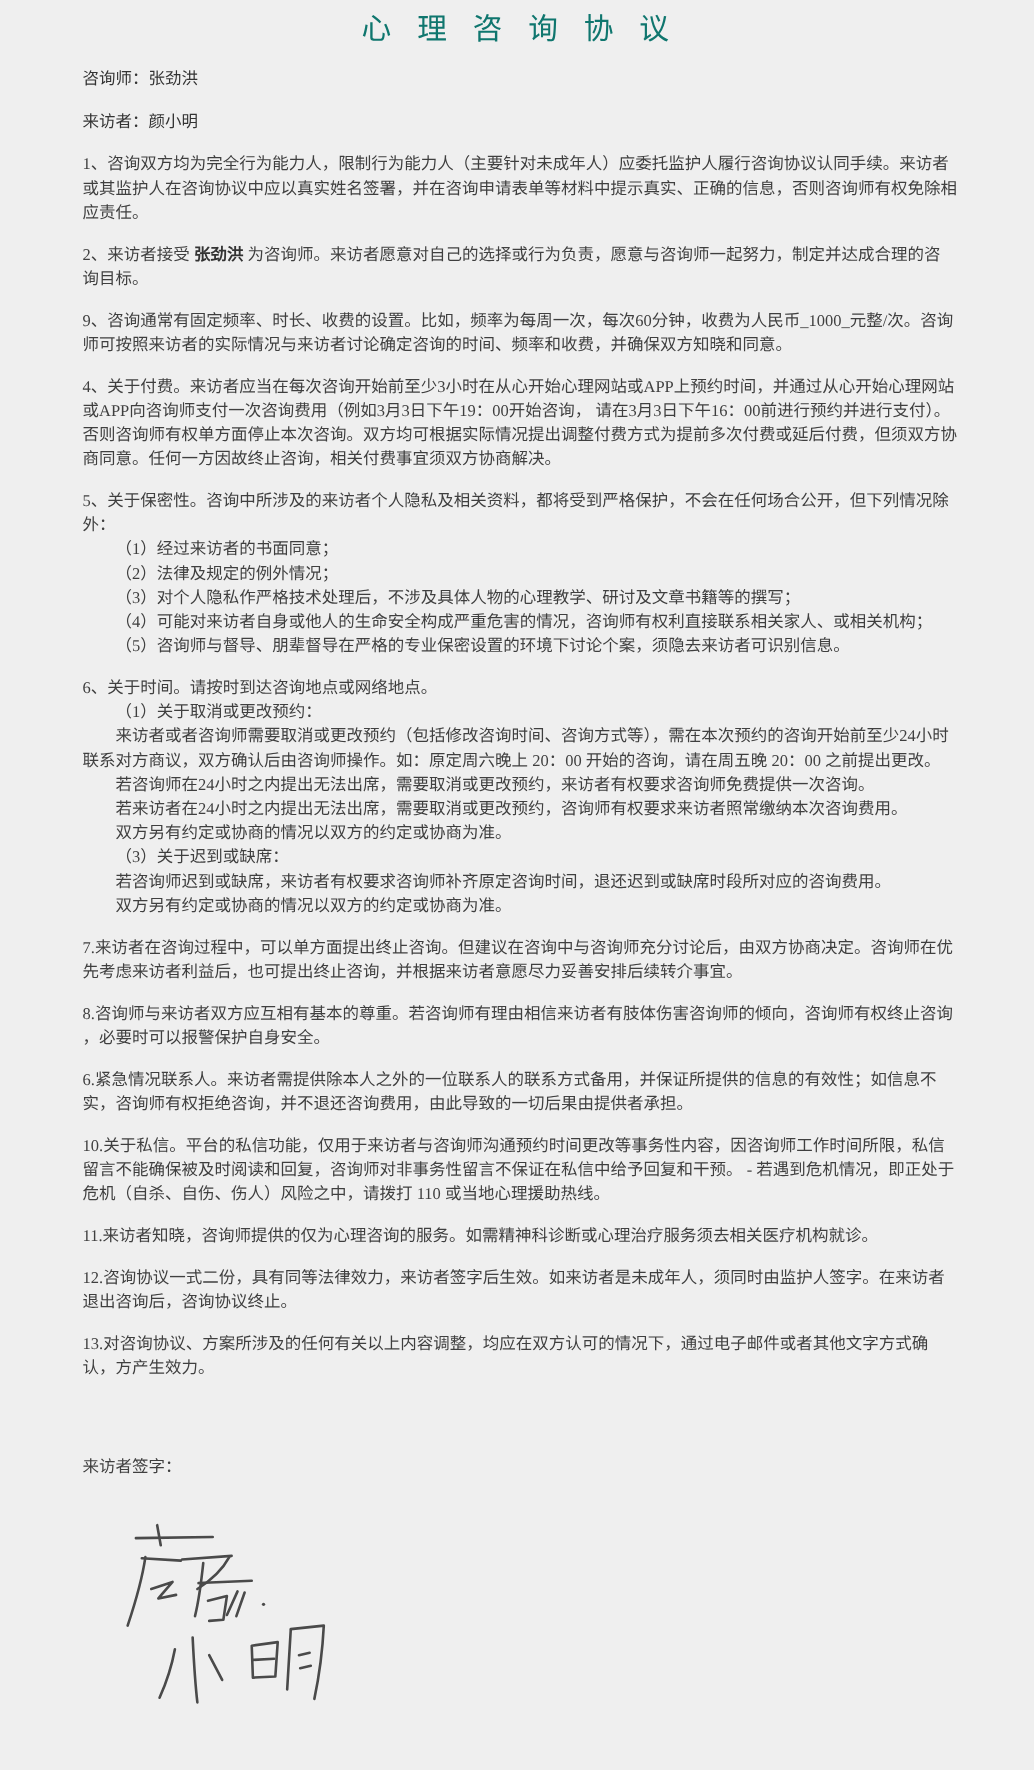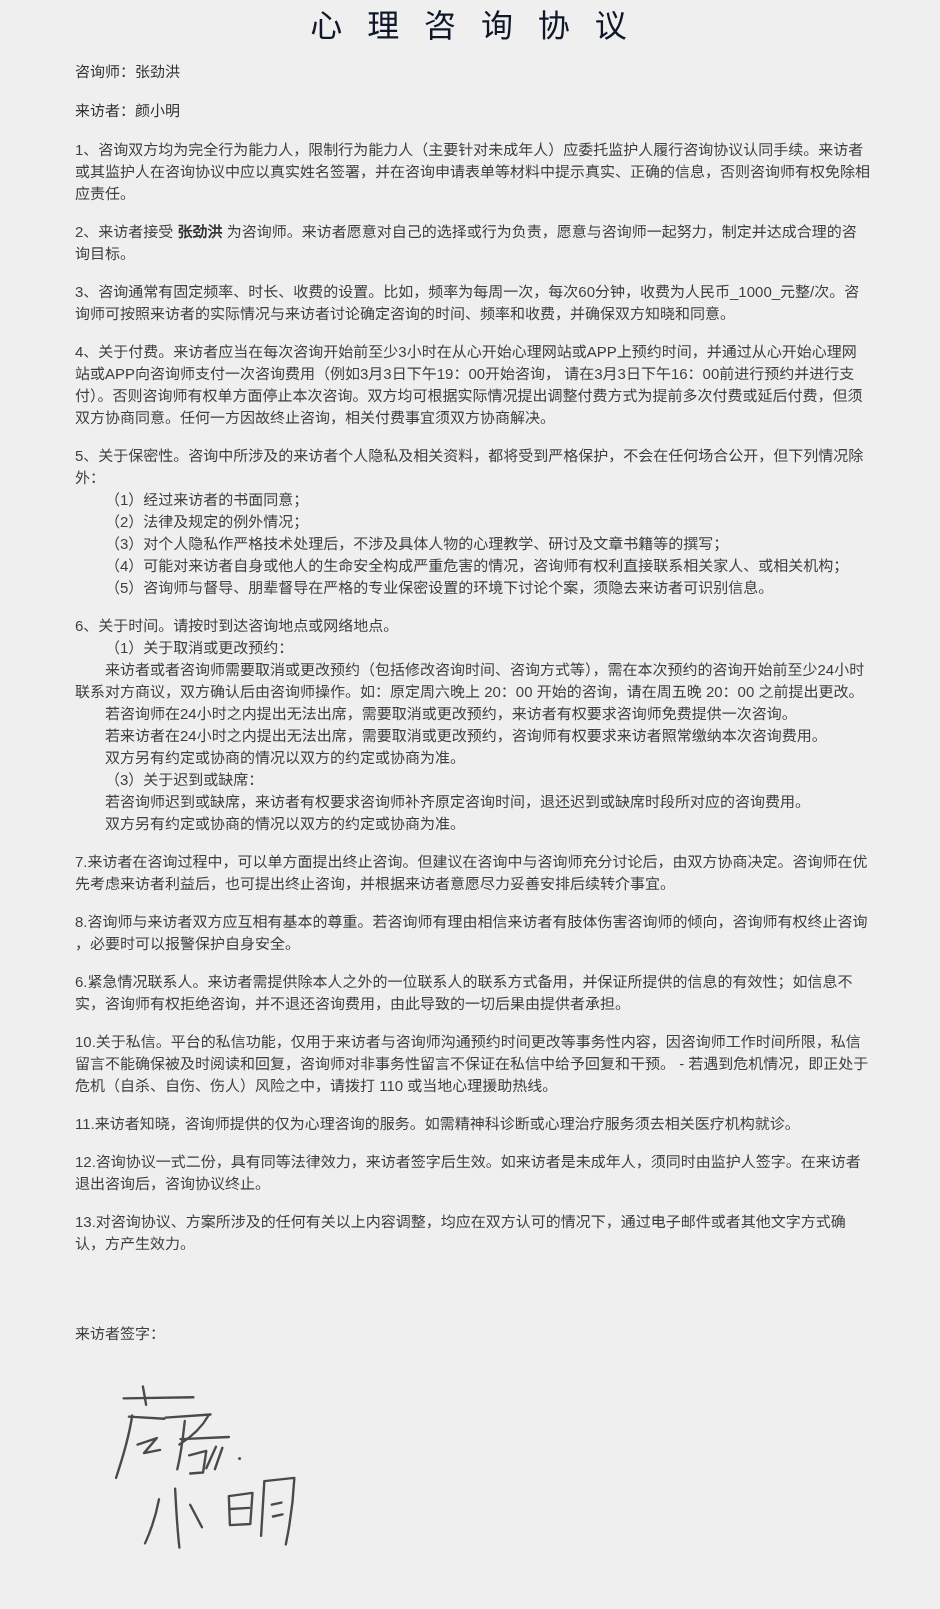--- a/index.html
+++ b/index.html
@@ -11,34 +11,34 @@
     padding: 6px 70px 0 75px;
     background: #efefef;
     overflow: hidden;
     font-family: "Liberation Sans", "DejaVu Sans", sans-serif;
     color: #3f3f3f;
     font-size: 15px;
     line-height: 22px;
   }
   .doc-title {
     text-align: center;
-    font-size: 32px;
+    font-size: 27px;
     font-weight: 400;
-    color: #0f172a;
+    color: #0f766e;
     letter-spacing: 8px;
     margin: 2px 0 14px 0;
     line-height: 36px;
   }
   .party-line {
     font-weight: normal;
     color: #333333;
     margin: 17px 0;
   }
   .block { margin: 16px 0; }
-  .block p { margin: 0; }
+  .block p { margin: 0; font-family: Liberation Serif, serif; }
   .line.indent { text-indent: 2em; }
   b { color: #333333; }
   .signature-section { margin-top: 68px; }
   .signature-label { margin: 0; color: #3f3f3f; }
   .signature-wrap { margin: 34px 0 0 32px; }
   .signature-wrap svg { display: block; }
 </style>
 </head>
 <body>
 
@@ -49,21 +49,21 @@
 <p class="party-line"><span>来访者：</span><span>颜小明</span></p>
 
 <div id="doc-body">
     <div class="block">
       <p class="line"><span>1、咨询双方均为完全行为能力人，限制行为能力人（主要针对未成年人）应委托监护人履行咨询协议认同手续。来访者或其监护人在咨询协议中应以真实姓名签署，并在咨询申请表单等材料中提示真实、正确的信息，否则咨询师有权免除相应责任。</span></p>
     </div>
     <div class="block">
       <p class="line"><span>2、来访者接受 </span><b>张劲洪</b><span> 为咨询师。来访者愿意对自己的选择或行为负责，愿意与咨询师一起努力，制定并达成合理的咨询目标。</span></p>
     </div>
     <div class="block">
-      <p class="line"><span>3、咨询通常有固定频率、时长、收费的设置。比如，频率为每周一次，每次60分钟，收费为人民币_1000_元整/次。咨询师可按照来访者的实际情况与来访者讨论确定咨询的时间、频率和收费，并确保双方知晓和同意。</span></p>
+      <p class="line"><span>9、咨询通常有固定频率、时长、收费的设置。比如，频率为每周一次，每次60分钟，收费为人民币_1000_元整/次。咨询师可按照来访者的实际情况与来访者讨论确定咨询的时间、频率和收费，并确保双方知晓和同意。</span></p>
     </div>
     <div class="block">
       <p class="line"><span>4、关于付费。来访者应当在每次咨询开始前至少3小时在从心开始心理网站或APP上预约时间，并通过从心开始心理网站或APP向咨询师支付一次咨询费用（例如3月3日下午19：00开始咨询， 请在3月3日下午16：00前进行预约并进行支付）。否则咨询师有权单方面停止本次咨询。双方均可根据实际情况提出调整付费方式为提前多次付费或延后付费，但须双方协商同意。任何一方因故终止咨询，相关付费事宜须双方协商解决。</span></p>
     </div>
     <div class="block">
       <p class="line"><span>5、关于保密性。咨询中所涉及的来访者个人隐私及相关资料，都将受到严格保护，不会在任何场合公开，但下列情况除外：</span></p>
       <p class="line indent"><span>（1）经过来访者的书面同意；</span></p>
       <p class="line indent"><span>（2）法律及规定的例外情况；</span></p>
       <p class="line indent"><span>（3）对个人隐私作严格技术处理后，不涉及具体人物的心理教学、研讨及文章书籍等的撰写；</span></p>
       <p class="line indent"><span>（4）可能对来访者自身或他人的生命安全构成严重危害的情况，咨询师有权利直接联系相关家人、或相关机构；</span></p>

